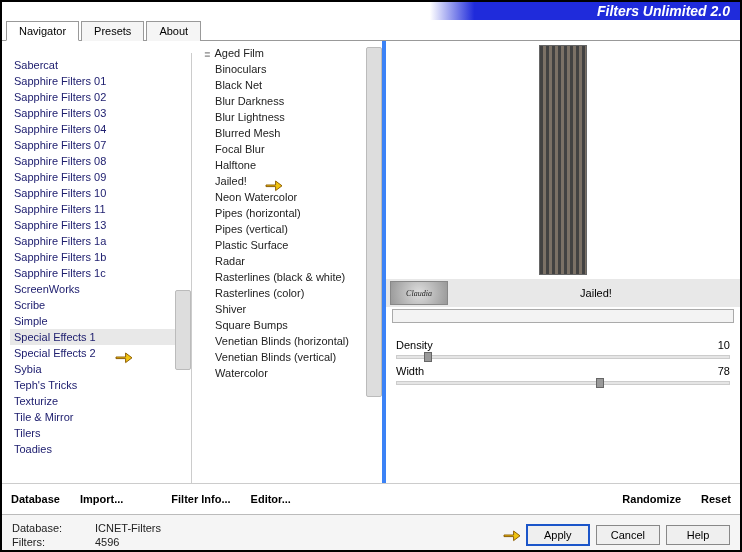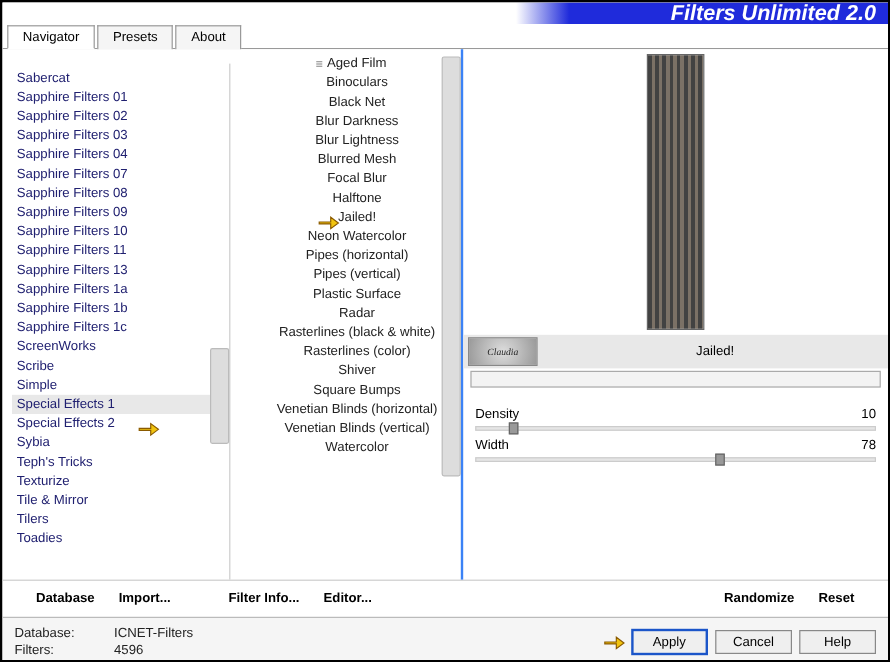--- a/index.html
+++ b/index.html
@@ -1,43 +1,43 @@
 <!DOCTYPE html>
 <html><head>
 <meta charset="utf-8">
 <style>
 * { box-sizing: border-box; margin: 0; padding: 0; }
 body { font-family: "Tahoma", "Segoe UI", Arial, sans-serif; font-size: 11px; background: #fff; width: 742px; height: 552px; overflow: hidden; border: 2px solid #000; position: relative; }
 .titlebar { height: 18px; background: linear-gradient(to right, #fff 0%, #fff 58%, #1f2bdb 64%, #1f2bdb 100%); display: flex; align-items: center; position: relative; }
-.titlebar .appname { position: absolute; right: 10px; font-weight: bold; font-style: italic; color: #fff; font-size: 18px; }
+.titlebar .appname { position: absolute; right: 10px; font-weight: bold; font-style: italic; color: #fff; font-size: 14px; }
 .tabs { display: flex; border-bottom: 1px solid #999; padding-left: 4px; background: #fff; }
 .tab { padding: 3px 12px; border: 1px solid #999; border-bottom: none; margin-right: 2px; background: #f5f5f5; cursor: pointer; position: relative; top: 1px; }
 .tab.active { background: #fff; border-bottom: 1px solid #fff; }
 .content { display: flex; height: 442px; background: #fff; }
 .col { display: flex; flex-direction: column; }
 .leftcol { width: 190px; border-right: 1px solid #ccc; position: relative; margin-top: 12px; }
-.midcol { width: 194px; border-right: 2px solid #3b82f6; position: relative; text-align: center; }
+.midcol { width: 194px; border-right: 4px solid #3b82f6; position: relative; }
 .rightcol { flex: 1; display: flex; flex-direction: column; }
 .listpane { flex: 1; overflow-y: auto; padding: 4px 0 0 8px; position: relative; }
 .listitem { padding: 2px 4px; color: #202070; cursor: default; white-space: nowrap; }
 .listitem.hl { background: #e8e8e8; }
 .mid-listitem { padding: 2px 4px; color: #222; cursor: default; white-space: nowrap; }
 .mid-listitem .ic { display: inline-block; width: 8px; color: #888; font-size: 8px; }
 .scroll-thumb { position: absolute; right: 0; top: 55%; width: 16px; height: 80px; background: #ddd; border: 1px solid #bbb; border-radius: 2px; }
 .preview { height: 266px; display: flex; flex-direction: column; align-items: center; justify-content: flex-end; position: relative; }
 .preview-img { position: absolute; top: 4px; width: 48px; height: 230px; background: repeating-linear-gradient(90deg, #424242 0 3px, #7b7166 3px 6px); border: 1px solid #666; }
 .preview-caption-row { width: 100%; display: flex; align-items: center; background: #e8e8e8; height: 28px; }
 .claudia { width: 58px; height: 24px; margin: 0 4px; background: radial-gradient(circle at 50% 50%, #ddd, #999); border: 1px solid #888; display:flex; align-items:center; justify-content:center; font-size:8px; font-style:italic; font-family: Liberation Serif, serif; color:#222; }
 .caption { flex: 1; text-align: center; font-size: 11px; }
 .progressbar { height: 14px; margin: 2px 6px 6px 6px; border: 1px solid #aaa; background: #f3f3f3; }
 .params { padding: 6px 10px; font-size: 11px; }
 .param { display: flex; justify-content: space-between; margin: 4px 0; text-align: right; }
 .slider { height: 4px; background: #e5e5e5; border: 1px solid #ccc; margin: 1px 0 6px 0; position: relative; }
 .slider .thumb { position: absolute; top: -4px; width: 8px; height: 10px; background: #999; border: 1px solid #666; }
-.btnbar { display: flex; border-top: 1px solid #ccc; padding: 6px 22px; background: #fff; align-items: center; gap: 8px; }
+.btnbar { display: flex; border-top: 1px solid #ccc; padding: 6px 3px; background: #fff; align-items: center; gap: 8px; }
 .linkbtn { font-weight: bold; padding: 3px 6px; cursor: pointer; }
 .btnbar .spacer { flex: 1; }
 .footer { border-top: 1px solid #bbb; padding: 6px 10px; background: #f5f5f5; display: flex; align-items: center; }
 .footer .info { font-size: 11px; color: #222; line-height: 14px; }
 .footer .info .lbl { display: inline-block; width: 83px; }
 .winbtn { min-width: 64px; padding: 3px 14px; margin-left: 6px; border: 1px solid #888; background: #efefef; cursor: pointer; font-size: 11px; }
 .winbtn.primary { border: 2px solid #1b55c9; }
 .hand { position: absolute; width: 20px; height: 16px; pointer-events: none; }
 .hand svg { width: 100%; height: 100%; }
 </style>

